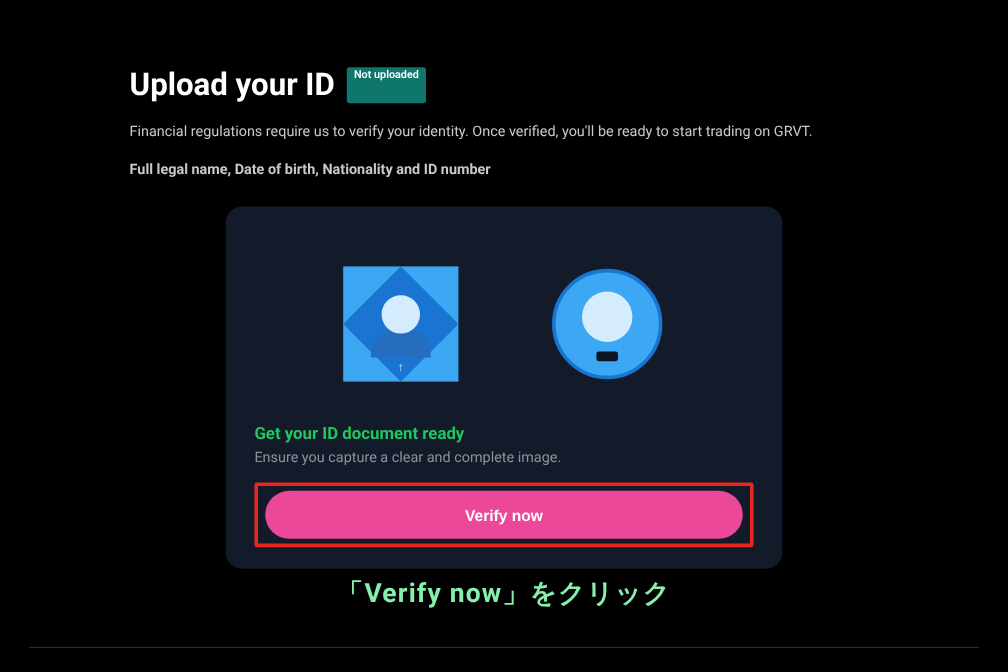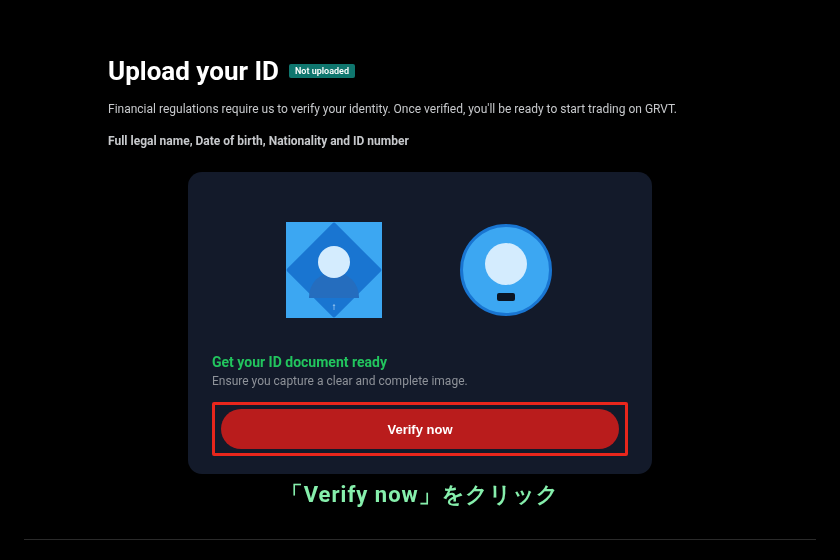--- a/index.html
+++ b/index.html
@@ -9,21 +9,20 @@
       background: #000000;
       font-family: -apple-system, BlinkMacSystemFont, "Segoe UI", Roboto, sans-serif;
       color: #ffffff;
       overflow: hidden;
     }
     .container {
       padding: 56px 108px 0 108px;
     }
     .header-row {
       display: flex;
-      align-items: center;
       gap: 10px;
       margin-bottom: 14px;
     }
     .title {
       font-size: 26px;
       font-weight: 700;
       color: #ffffff;
     }
     .badge {
       background: #0f766e;
@@ -159,21 +158,21 @@
       color: #8e9299;
       margin-bottom: 14px;
     }
     .highlight-box {
       border: 3px solid #e8261c;
       padding: 4px 6px;
       border-radius: 2px;
     }
     .verify-button {
       width: 100%;
-      background: #b91c1c;
+      background: #ec4899;
       color: #ffffff;
       border: none;
       border-radius: 22px;
       height: 40px;
       font-size: 13px;
       font-weight: 600;
       cursor: pointer;
     }
     .annotation {
       position: absolute;

